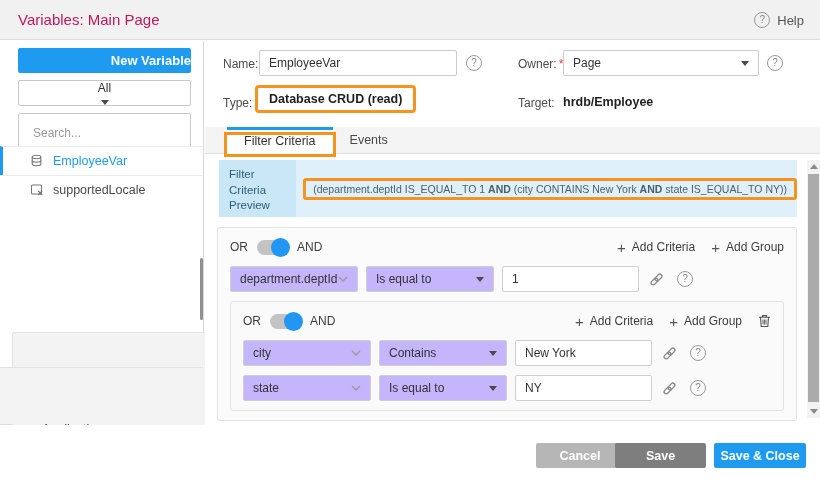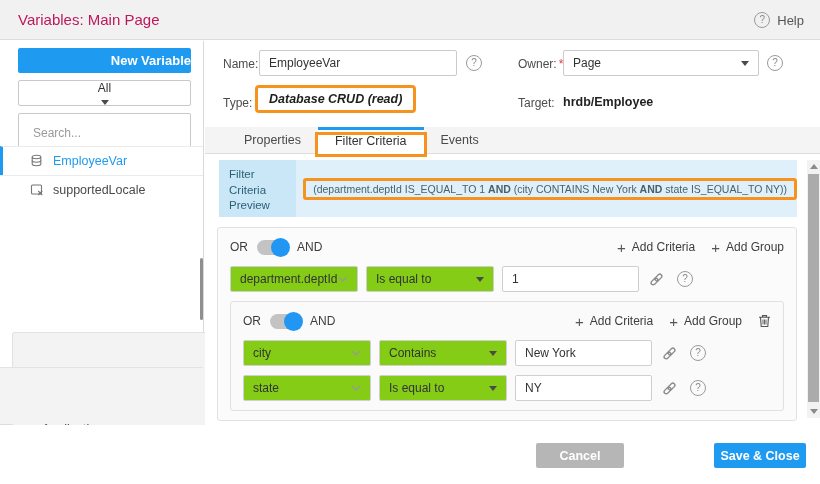--- a/index.html
+++ b/index.html
@@ -56,21 +56,21 @@
   .flabel { position:absolute; font-size:12px; color:#4c4c4c; }
   .req { color:#e23b3b; margin-left:2px; }
   .txt-input { position:absolute; height:26px; border:1px solid #cbcbcb; border-radius:2px;
                padding:0 9px; font-size:12px; color:#333; font-family:inherit; outline:none; }
   .fake-select { position:absolute; height:26px; background:#fff; border:1px solid #cbcbcb;
                  border-radius:2px; display:flex; align-items:center; padding:0 9px;
                  cursor:pointer; }
   .fake-select .grow { flex:1; font-size:12px; color:#333; }
   .bold-val { position:absolute; font-weight:bold; color:#1f1f1f; font-size:12.5px; }
   .type-box { position:absolute; left:50px; top:44px; height:28px; border:3px solid #f6921e;
-              border-radius:4px; display:flex; align-items:center; padding:0 11px;font-style:italic; }
+              border-radius:4px; display:flex; align-items:center; padding:0 11px; }
   .type-box span { font-weight:bold; font-size:12.5px; color:#1f1f1f; }
 
   
   .tabbar { position:absolute; left:0; top:86px; width:100%; height:27px;
             background:#f4f4f4; border-bottom:1px solid #dedede; display:flex;
             padding-left:22px; }
   .tab { height:27px; line-height:26px; padding:0 17px; font-size:12.5px; color:#4a4a4a;
          cursor:pointer; position:relative; }
   .tab.active { background:#fff; border-top:3px solid #1e9bf0; line-height:23px; color:#333; }
   .tab.active .tab-frame { position:absolute; left:-3px; right:-3px; top:2px; bottom:-3px;
@@ -95,21 +95,21 @@
   .tg-label { font-size:12px; color:#3d3d3d; }
   .toggle { position:relative; width:31px; height:15px; background:#c3c3c3;
             border-radius:8px; margin:0 9px; cursor:pointer; }
   .toggle::after { content:""; position:absolute; right:-2px; top:-2px; width:19px;
                    height:19px; border-radius:50%; background:#2196f3; }
   .actions { margin-left:auto; display:flex; align-items:center; gap:16px; }
   .action { display:flex; align-items:center; gap:6px; cursor:pointer; color:#3d3d3d;
             font-size:12px; }
   .plus { font-size:15px; color:#555; line-height:1; }
   .crow { display:flex; align-items:center; margin-top:9px; }
-  .sel { height:26px; background:#84cc16; border:1px solid #cfcfcf; border-radius:2px;
+  .sel { height:26px; background:#c4b5fd; border:1px solid #cfcfcf; border-radius:2px;
          display:flex; align-items:center; padding:0 9px; cursor:pointer; width:128px;
          margin-right:8px; }
   .sel .grow { flex:1; font-size:12px; color:#333; }
   .val { width:137px; height:26px; border:1px solid #cfcfcf; border-radius:2px;
          padding:0 9px; font-size:12px; color:#333; font-family:inherit; outline:none;
          background:#fff; }
   .icon-btn { display:flex; align-items:center; justify-content:center; cursor:pointer; }
   .link-btn { margin-left:10px; }
   .row-q { margin-left:13px; }
 
@@ -215,21 +215,20 @@
 
     <span class="flabel" style="left:18px; top:55px;">Type:</span>
     <div class="type-box">
       <span>Database CRUD (read)</span>
     </div>
 
     <span class="flabel" style="left:313px; top:55px;">Target:</span>
     <span class="bold-val" style="left:358px; top:54px;">hrdb/Employee</span>
 
     <div class="tabbar">
-      <div class="tab">Properties</div>
       <div class="tab active">
         <span>Filter Criteria</span>
         <span class="tab-frame"></span>
       </div>
       <div class="tab">Events</div>
     </div>
 
     <div class="preview">
       <div class="preview-label">Filter Criteria Preview</div>
       <div class="preview-body">
@@ -356,16 +355,17 @@
         </span>
       <span class="vs-thumb"></span>
       <span class="vs-down">
           <span class="tri-down"></span>
         </span>
     </div>
   </div>
 
   <div class="footer">
     <button class="btn-cancel">Cancel</button>
+    <button class="btn-save">Save</button>
     <button class="btn-saveclose">Save &amp; Close</button>
   </div>
 
 </div>
 
 </body></html>

